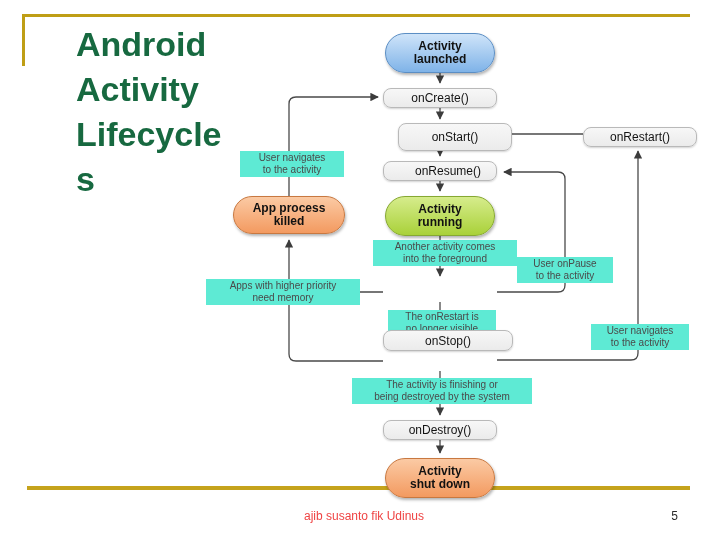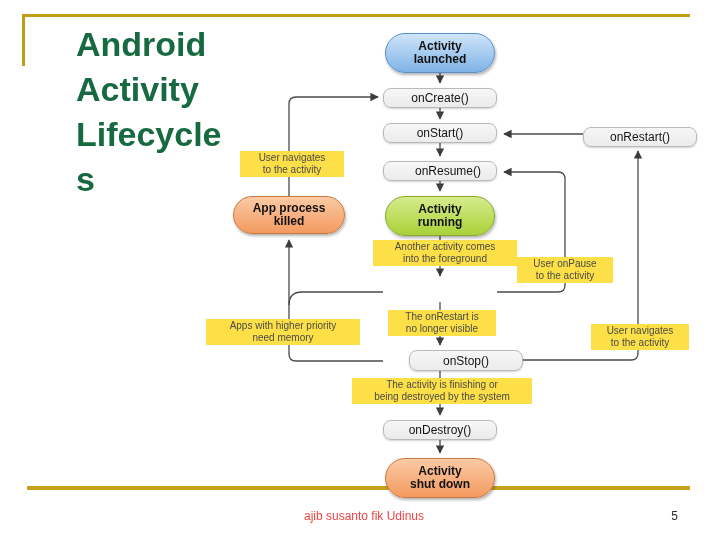--- a/index.html
+++ b/index.html
@@ -17,21 +17,21 @@
     font-size:34px;font-weight:bold;color:#176940;line-height:1.32;
     white-space:pre-line;letter-spacing:0px;margin-left:32px;
   }
   
   .footer{position:absolute;left:4px;top:509px;width:720px;text-align:center;
     font-size:12px;color:#ef4444;}
   .page-number{position:absolute;right:42px;top:509px;font-size:12px;color:#2b2b2b;}
   
   .diagram-svg{position:absolute;left:0;top:0;width:720px;height:540px;z-index:2;}
   .flow-label{
-    position:absolute;z-index:3;background:#fde047;text-align:center;
+    position:absolute;z-index:3;background:#5eead4;text-align:center;
     font-size:10px;line-height:12px;color:#4a4a4a;white-space:pre-line;padding:1px 2px;
   }
   .node{position:absolute;z-index:4;display:flex;align-items:center;justify-content:center;
     text-align:center;white-space:pre-line;box-sizing:border-box;}
   .proc{
     background:linear-gradient(#f7f7f7,#ebebeb);border:1px solid #b9b9b9;border-radius:8px;
     font-size:12px;color:#141414;box-shadow:0 1px 2px rgba(0,0,0,0.18);
   }
   .pill{border-radius:20px;font-size:12px;font-weight:bold;color:#111;
     box-shadow:1px 2px 3px rgba(0,0,0,0.3);line-height:13px;}
@@ -76,40 +76,40 @@
       <path d="M497 360 H631 Q638 360 638 353 V151" marker-end="url(#arr)"></path>
     </g>
   </svg>
 
   <div class="flow-label" style="left:240px;top:151px;width:100px;">User navigates
 to the activity</div>
   <div class="flow-label" style="left:373px;top:240px;width:140px;">Another activity comes
 into the foreground</div>
   <div class="flow-label" style="left:517px;top:257px;width:92px;">User onPause
 to the activity</div>
-  <div class="flow-label" style="left:206px;top:279px;width:150px;margin-top:40px;">Apps with higher priority
+  <div class="flow-label" style="left:206px;top:279px;width:150px;">Apps with higher priority
 need memory</div>
   <div class="flow-label" style="left:388px;top:310px;width:104px;">The onRestart is
 no longer visible</div>
   <div class="flow-label" style="left:591px;top:324px;width:94px;">User navigates
 to the activity</div>
   <div class="flow-label" style="left:352px;top:378px;width:176px;">The activity is finishing or
 being destroyed by the system</div>
 
   <div class="node pill pill-blue" style="left:385px;top:33px;width:110px;height:40px;">Activity
 launched</div>
   <div class="node proc" style="left:383px;top:88px;width:114px;height:20px;">onCreate()</div>
-  <div class="node proc" style="left:383px;top:123px;width:114px;height:20px;">onStart()</div>
+  <div class="node proc" style="left:398px;top:123px;width:114px;height:28px;">onStart()</div>
   <div class="node proc" style="left:583px;top:127px;width:114px;height:20px;">onRestart()</div>
   <div class="node proc" style="left:383px;top:161px;width:114px;height:20px;padding-left:16px;">onResume()</div>
   <div class="node pill pill-green" style="left:385px;top:196px;width:110px;height:40px;">Activity
 running</div>
   <div class="node pill pill-orange" style="left:233px;top:196px;width:112px;height:38px;text-align:center;">App process
 killed</div>
-  <div class="node proc" style="left:383px;top:350px;width:114px;height:21px;margin-left:26px;">onStop()</div>
+  <div class="node proc" style="left:383px;top:330px;width:130px;height:21px;">onStop()</div>
   <div class="node proc" style="left:383px;top:420px;width:114px;height:20px;">onDestroy()</div>
   <div class="node pill pill-orange" style="left:385px;top:458px;width:110px;height:40px;">Activity
 shut down</div>
 
   <div class="footer">ajib susanto fik Udinus</div>
   <div class="page-number">5</div>
 
 </div>
 
 </body></html>

